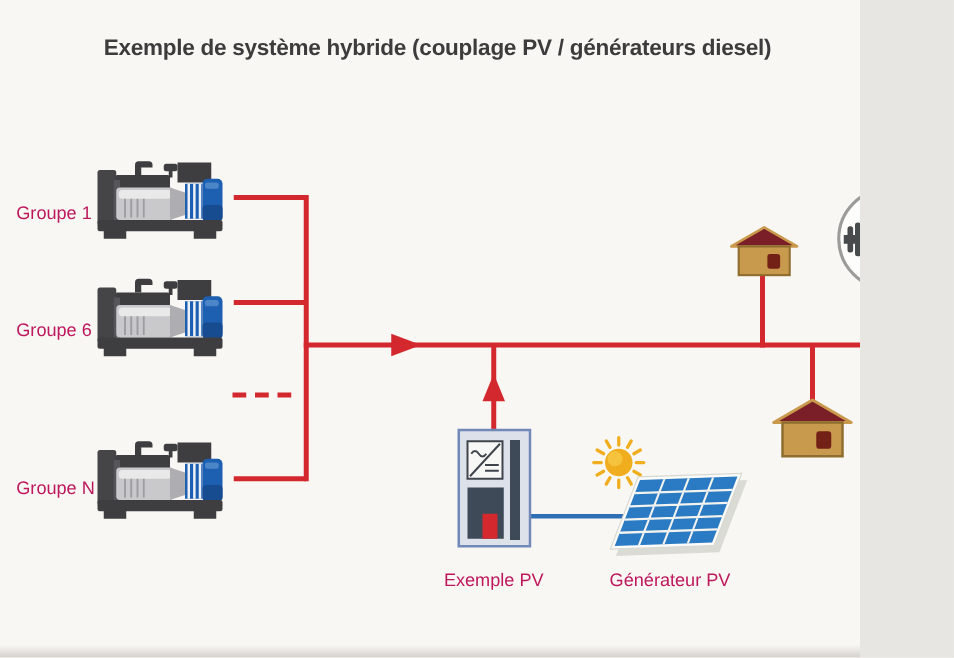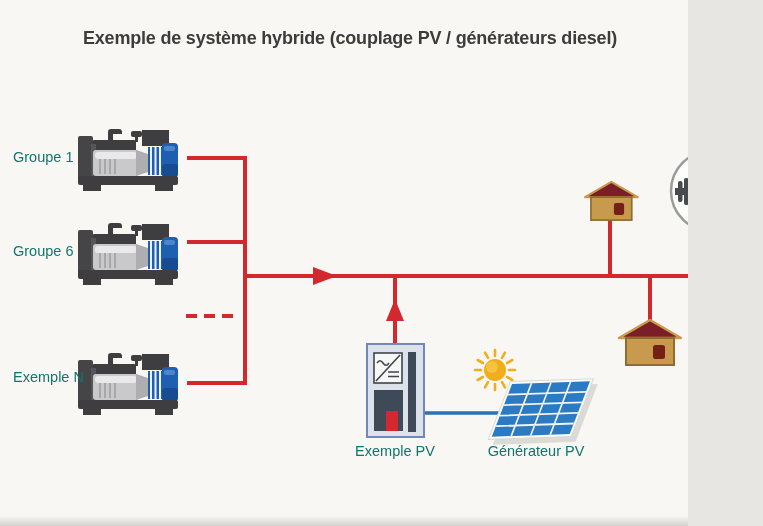--- a/index.html
+++ b/index.html
@@ -7,21 +7,21 @@
     position:relative;width:688px;height:526px;overflow:hidden;
     background:#F9F7F3;
     font-family:"Liberation Sans", sans-serif;
   }
   .title{
     position:absolute;top:28px;left:6px;width:100%;text-align:center;
     font-size:18px;font-weight:bold;letter-spacing:-0.2px;color:#3C3C3C;
   }
   .diagram-svg{position:absolute;left:0;top:0;}
   .lbl{
-    position:absolute;font-size:14.5px;color:#0f766e;white-space:nowrap;
+    position:absolute;font-size:14.5px;color:#be185d;white-space:nowrap;margin-top:14px;
   }
   .lbl.center{transform:translateX(-50%);}
   .scan-bottom{
     position:absolute;left:0;right:0;bottom:0;height:10px;
     background:linear-gradient(to bottom, rgba(125,122,118,0), rgba(125,122,118,0.30));
   }
 </style>
 </head>
 <body>
 
@@ -151,18 +151,18 @@
     <g transform="translate(512,384) rotate(-2) skewX(-23)">
       <rect x="4" y="3" width="83" height="57" fill="#DBDBD6"></rect>
       <rect x="-2.5" y="-2.5" width="83" height="57" fill="#FBFBF9" stroke="#D8D8D3" stroke-width="1"></rect>
       <rect x="0" y="0" width="78" height="52" fill="#2B7BC4"></rect>
       <path d="M19.5 0 V52 M39 0 V52 M58.5 0 V52 M0 10.4 H78 M0 20.8 H78 M0 31.2 H78 M0 41.6 H78" stroke="#F3F3EF" stroke-width="1.8" fill="none"></path>
     </g>
   </svg>
 
   <div class="lbl" style="left:13px;top:149px;">Groupe 1</div>
   <div class="lbl" style="left:13px;top:243px;">Groupe 6</div>
-  <div class="lbl" style="left:13px;top:369px;">Exemple N</div>
+  <div class="lbl" style="left:13px;top:369px;">Groupe N</div>
   <div class="lbl center" style="left:395px;top:443px;">Exemple PV</div>
   <div class="lbl center" style="left:536px;top:443px;">Générateur PV</div>
 
   <div class="scan-bottom"></div>
 </div>
 
 </body></html>

